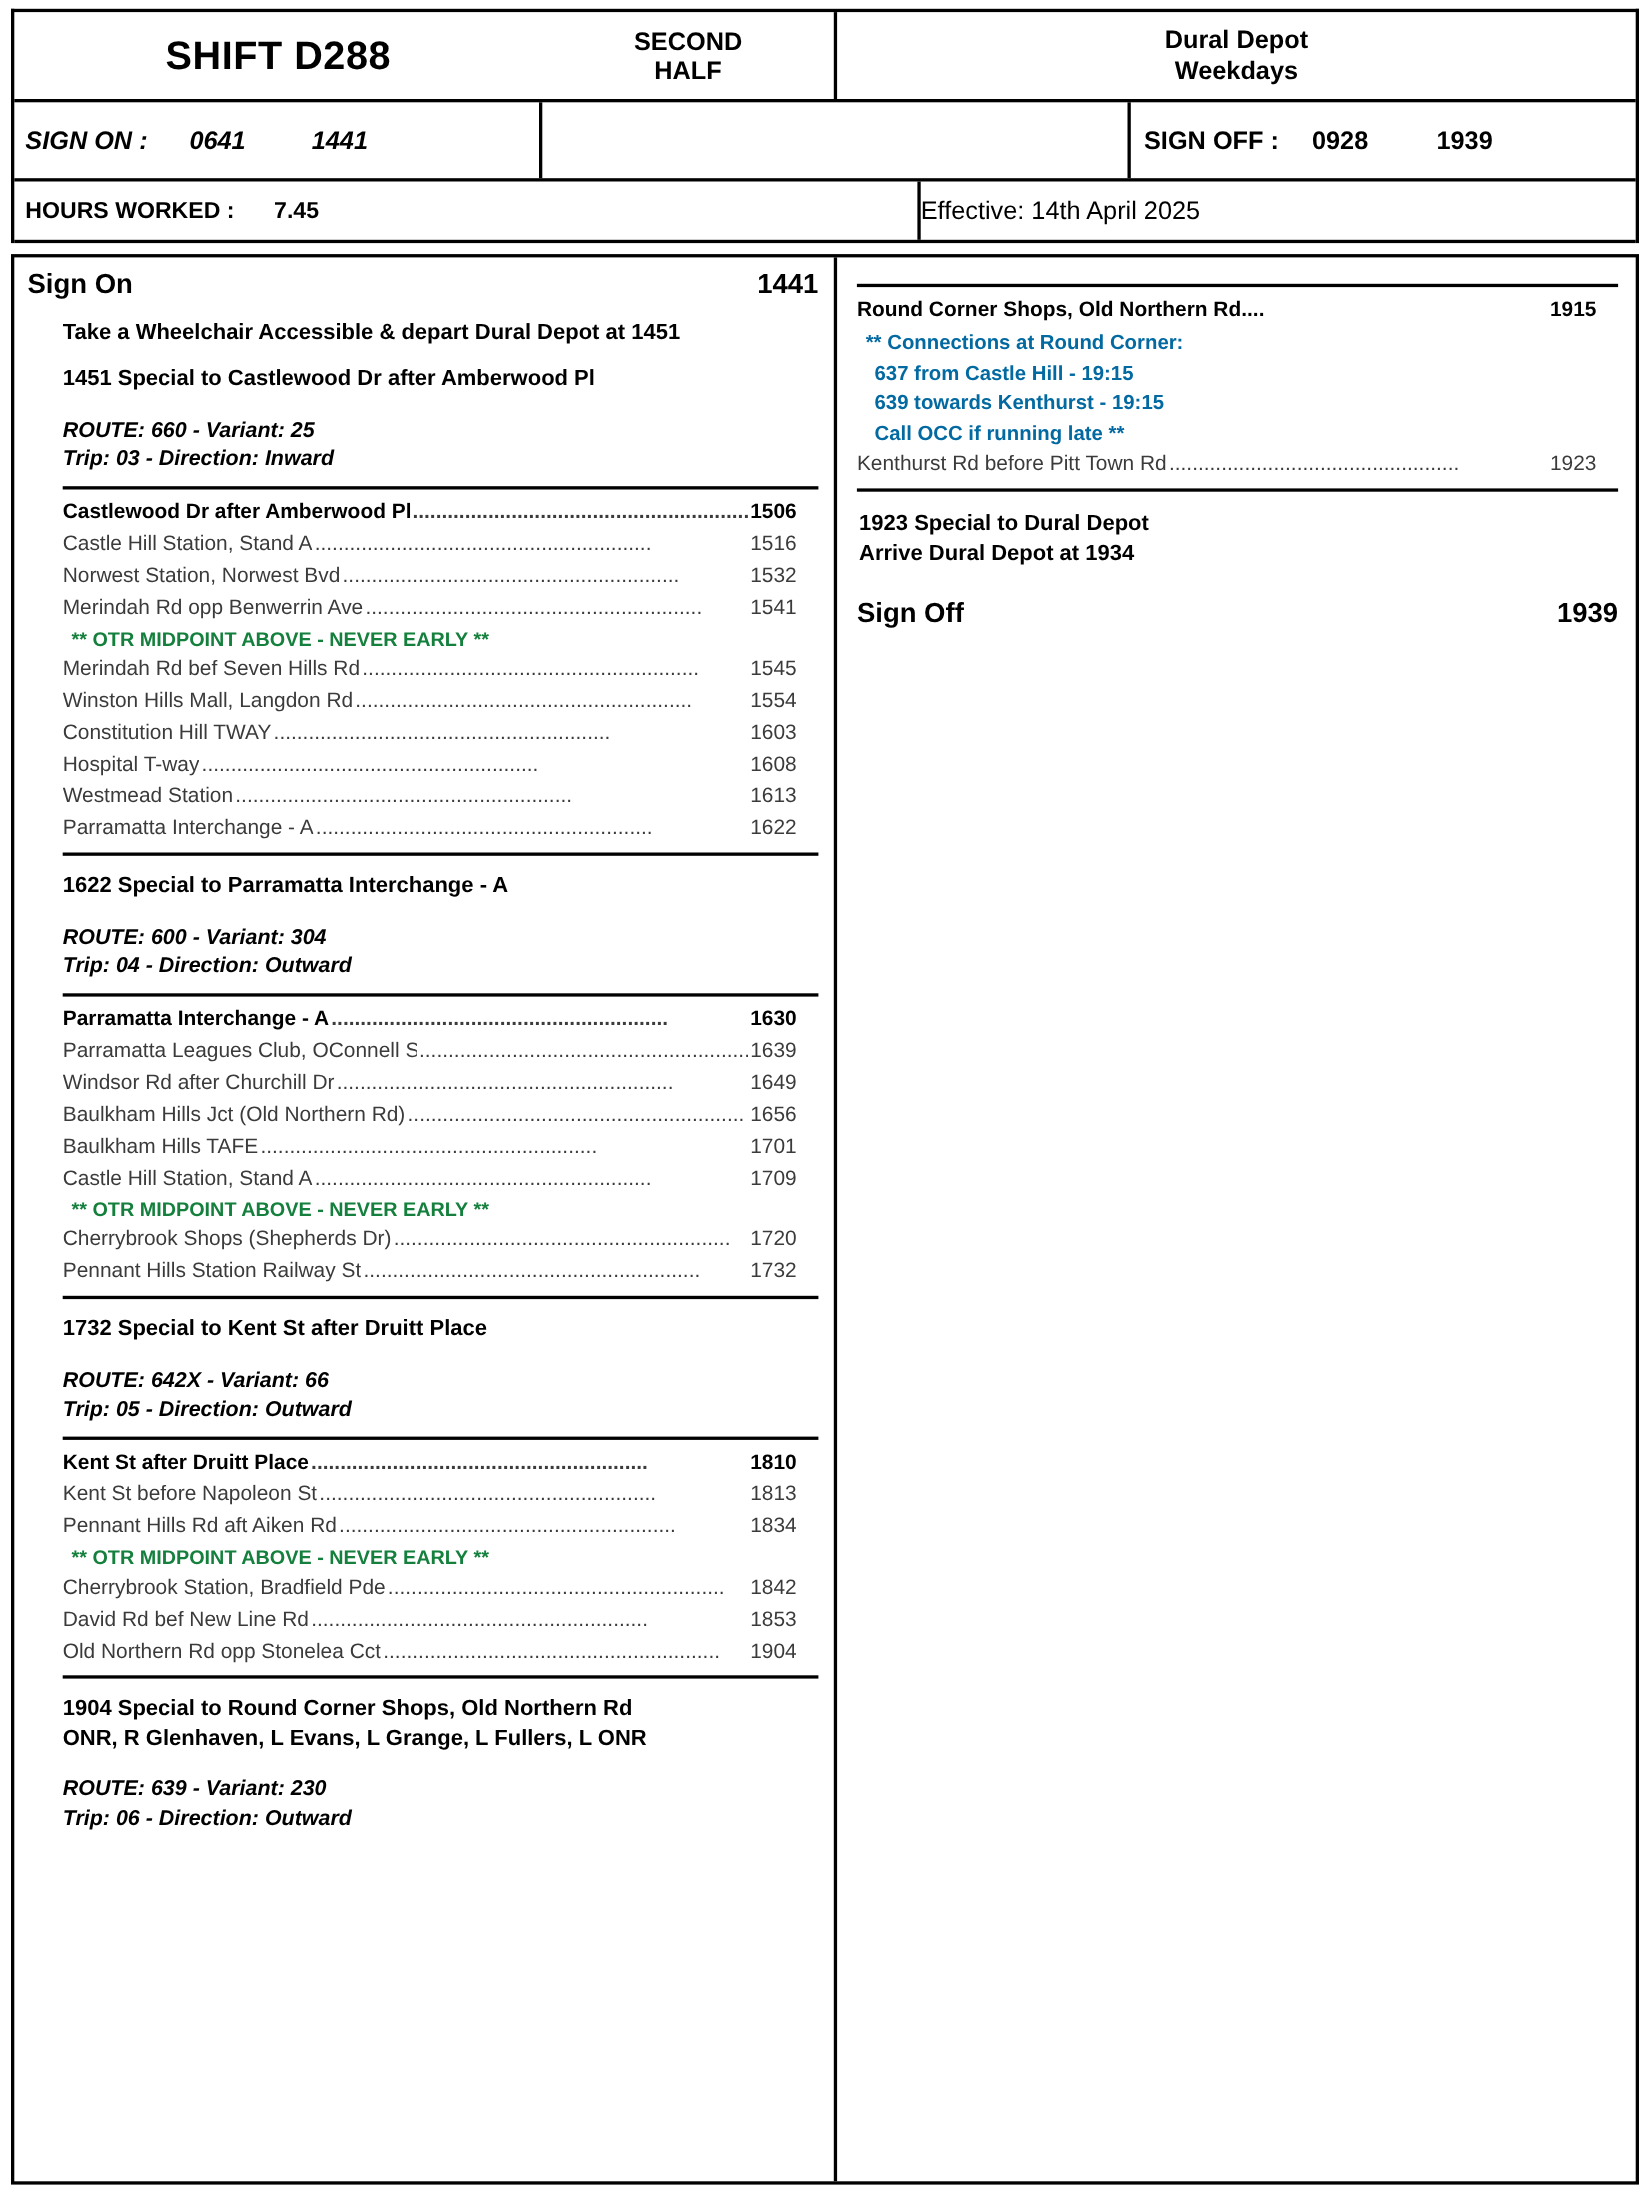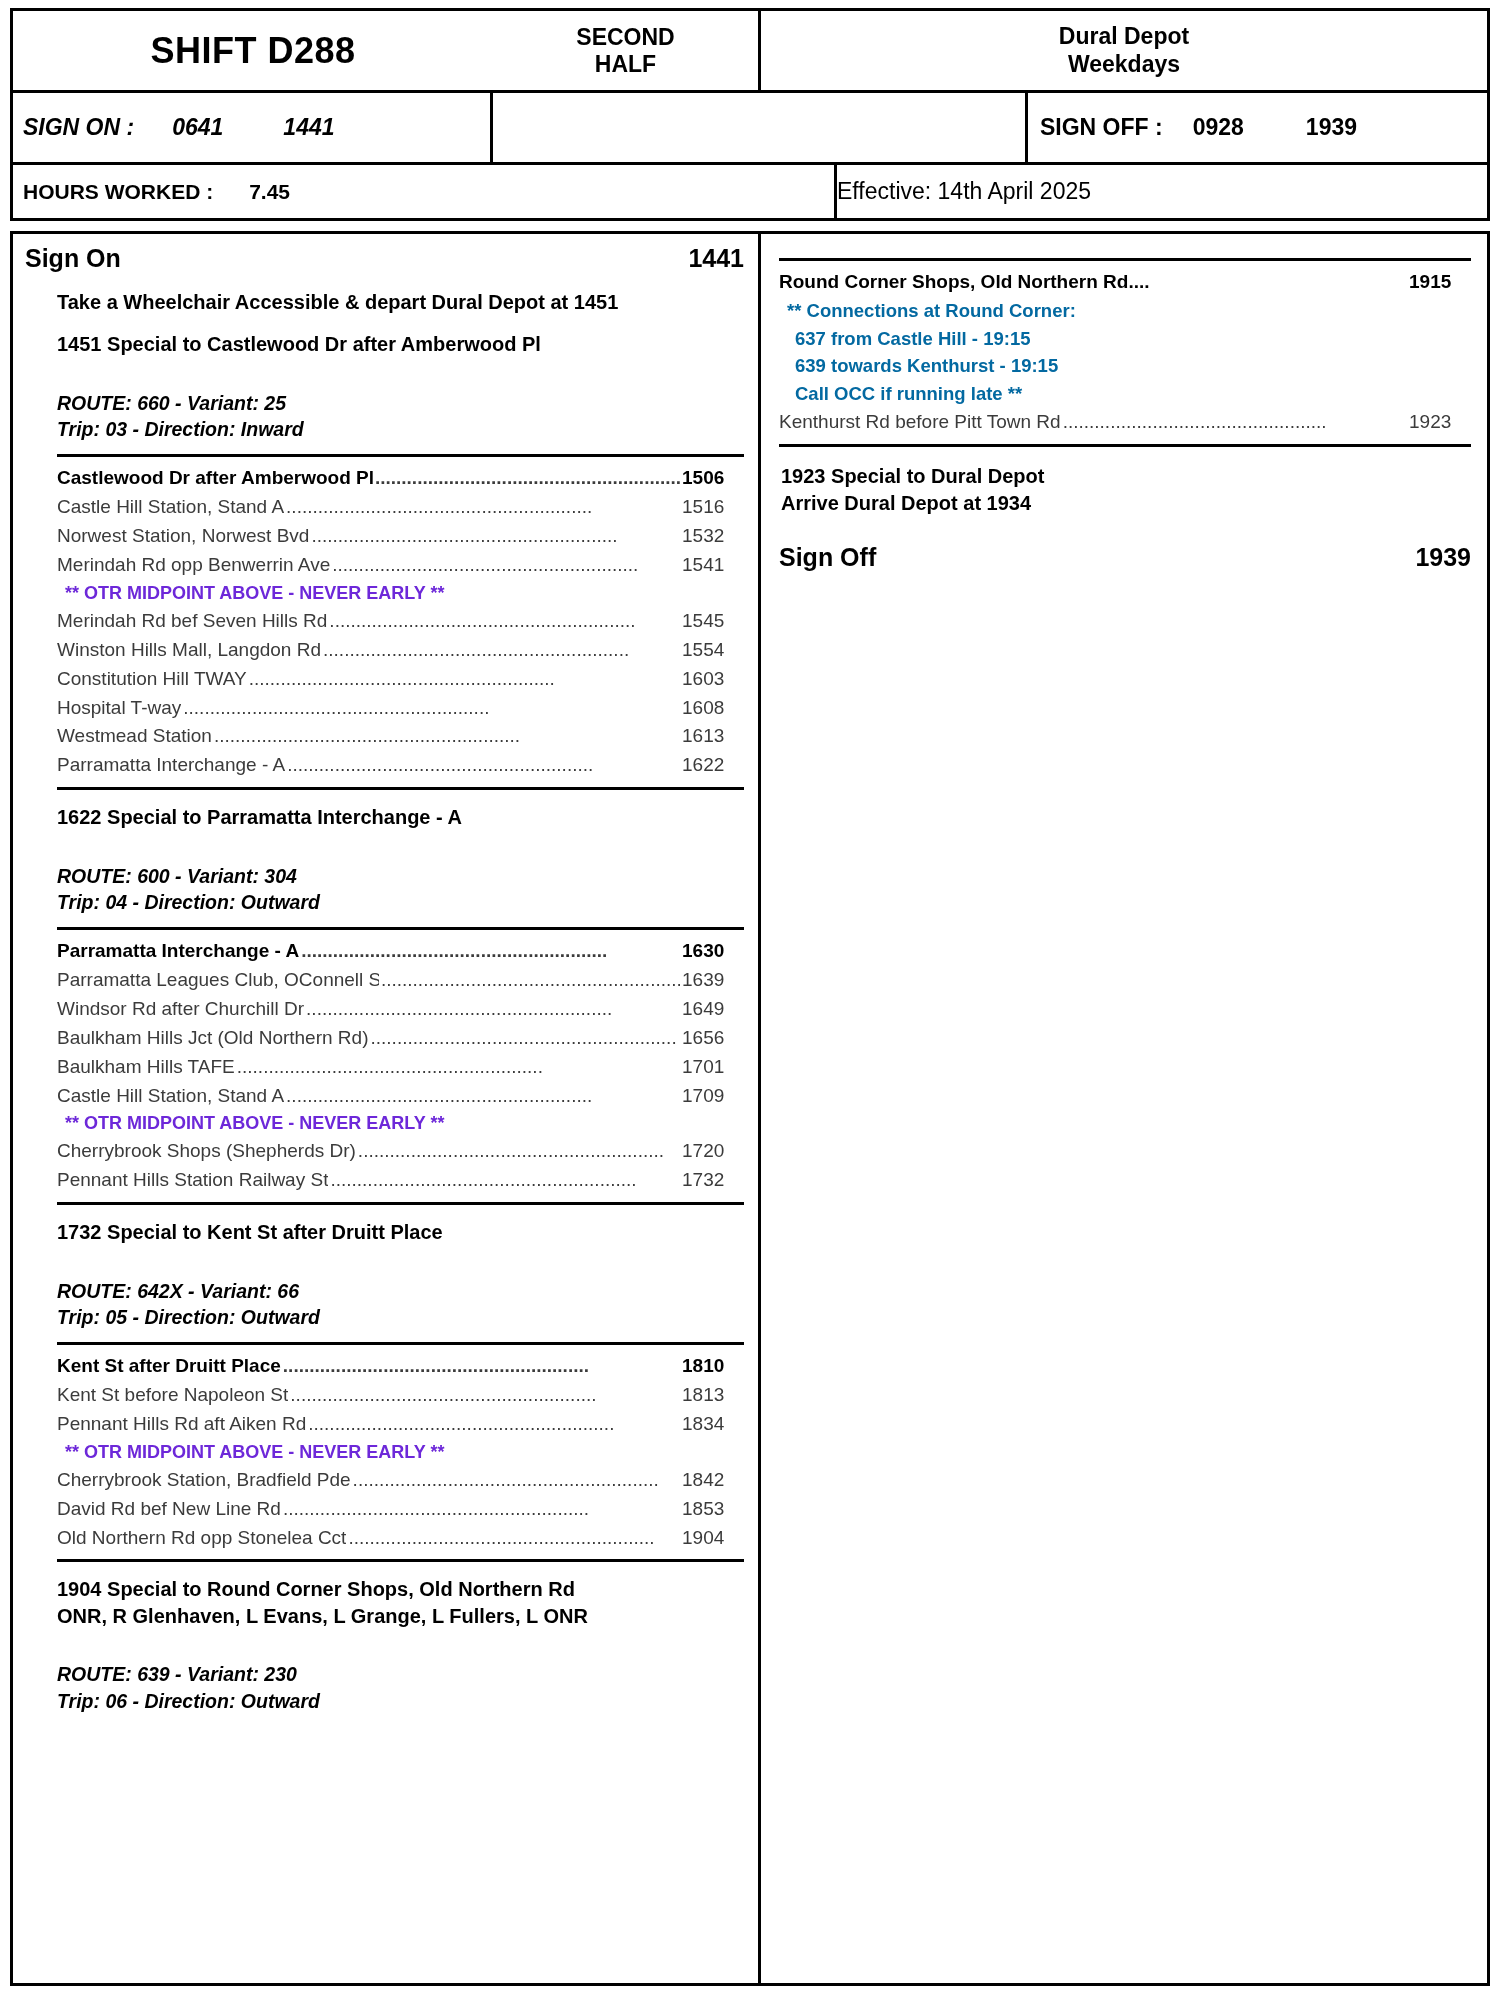--- a/index.html
+++ b/index.html
@@ -148,21 +148,21 @@
     font-size: 20px;
     font-weight: bold;
     line-height: 1.32;
     margin-top: 16px;
   }
   .route-head {
     font-size: 19.5px;
     font-weight: bold;
     font-style: italic;
     line-height: 1.35;
-    margin-top: 32px;
+    margin-top: 20px;
   }
   .trip-table {
     margin-top: 12px;
     border-top: 3px solid #000;
     border-bottom: 3px solid #000;
     padding: 7px 0 7px 0;
   }
   .trip-row {
     display: flex;
     align-items: baseline;
@@ -185,21 +185,21 @@
     margin: 0 2px;
   }
   .trip-row .time {
     flex: 0 0 auto;
     width: 62px;
     font-weight: inherit;
   }
   .midpoint {
     font-size: 18px;
     font-weight: bold;
-    color: #6d28d9;
+    color: #15803d;
     line-height: 1.5;
     padding-left: 8px;
   }
   .special-note {
     font-size: 20px;
     font-weight: bold;
     line-height: 1.32;
     margin-top: 14px;
   }
 

